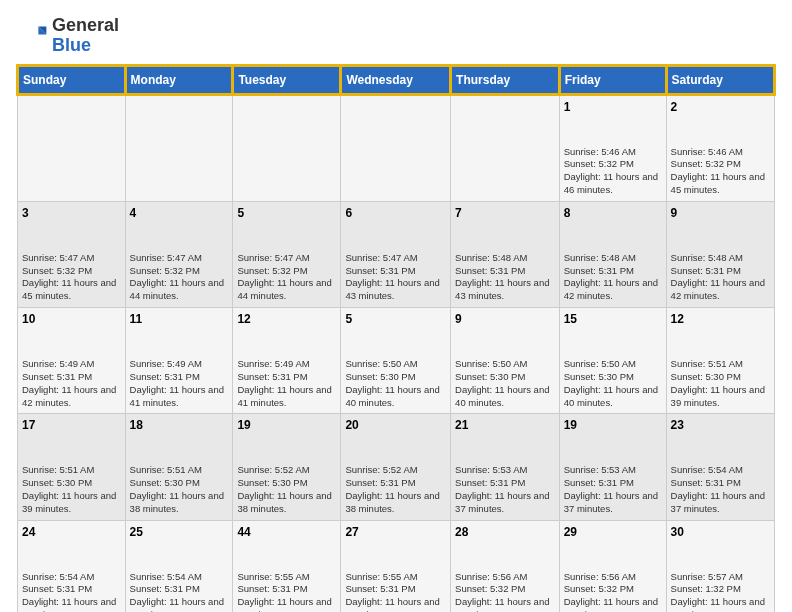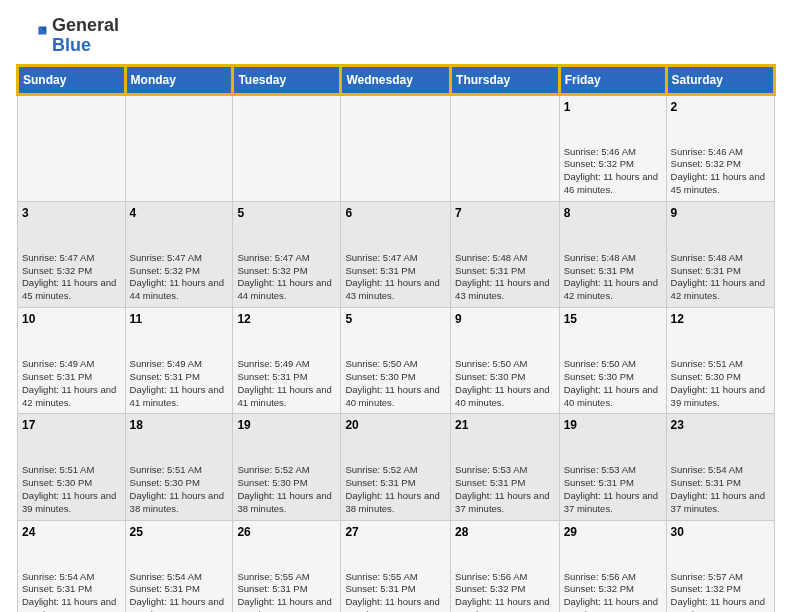--- a/index.html
+++ b/index.html
@@ -279,21 +279,21 @@
 Sunset: 5:31 PM
 Daylight: 11 hours and 36 minutes.</div>
         </td>
         <td>
           <span class="day-num">25</span>
           <div class="day-info" style="white-space: pre-line;">Sunrise: 5:54 AM
 Sunset: 5:31 PM
 Daylight: 11 hours and 36 minutes.</div>
         </td>
         <td>
-          <span class="day-num">26</span>
+          <span class="day-num">44</span>
           <div class="day-info" style="white-space: pre-line;">Sunrise: 5:55 AM
 Sunset: 5:31 PM
 Daylight: 11 hours and 36 minutes.</div>
         </td>
         <td>
           <span class="day-num">27</span>
           <div class="day-info" style="white-space: pre-line;">Sunrise: 5:55 AM
 Sunset: 5:31 PM
 Daylight: 11 hours and 36 minutes.</div>
         </td>

